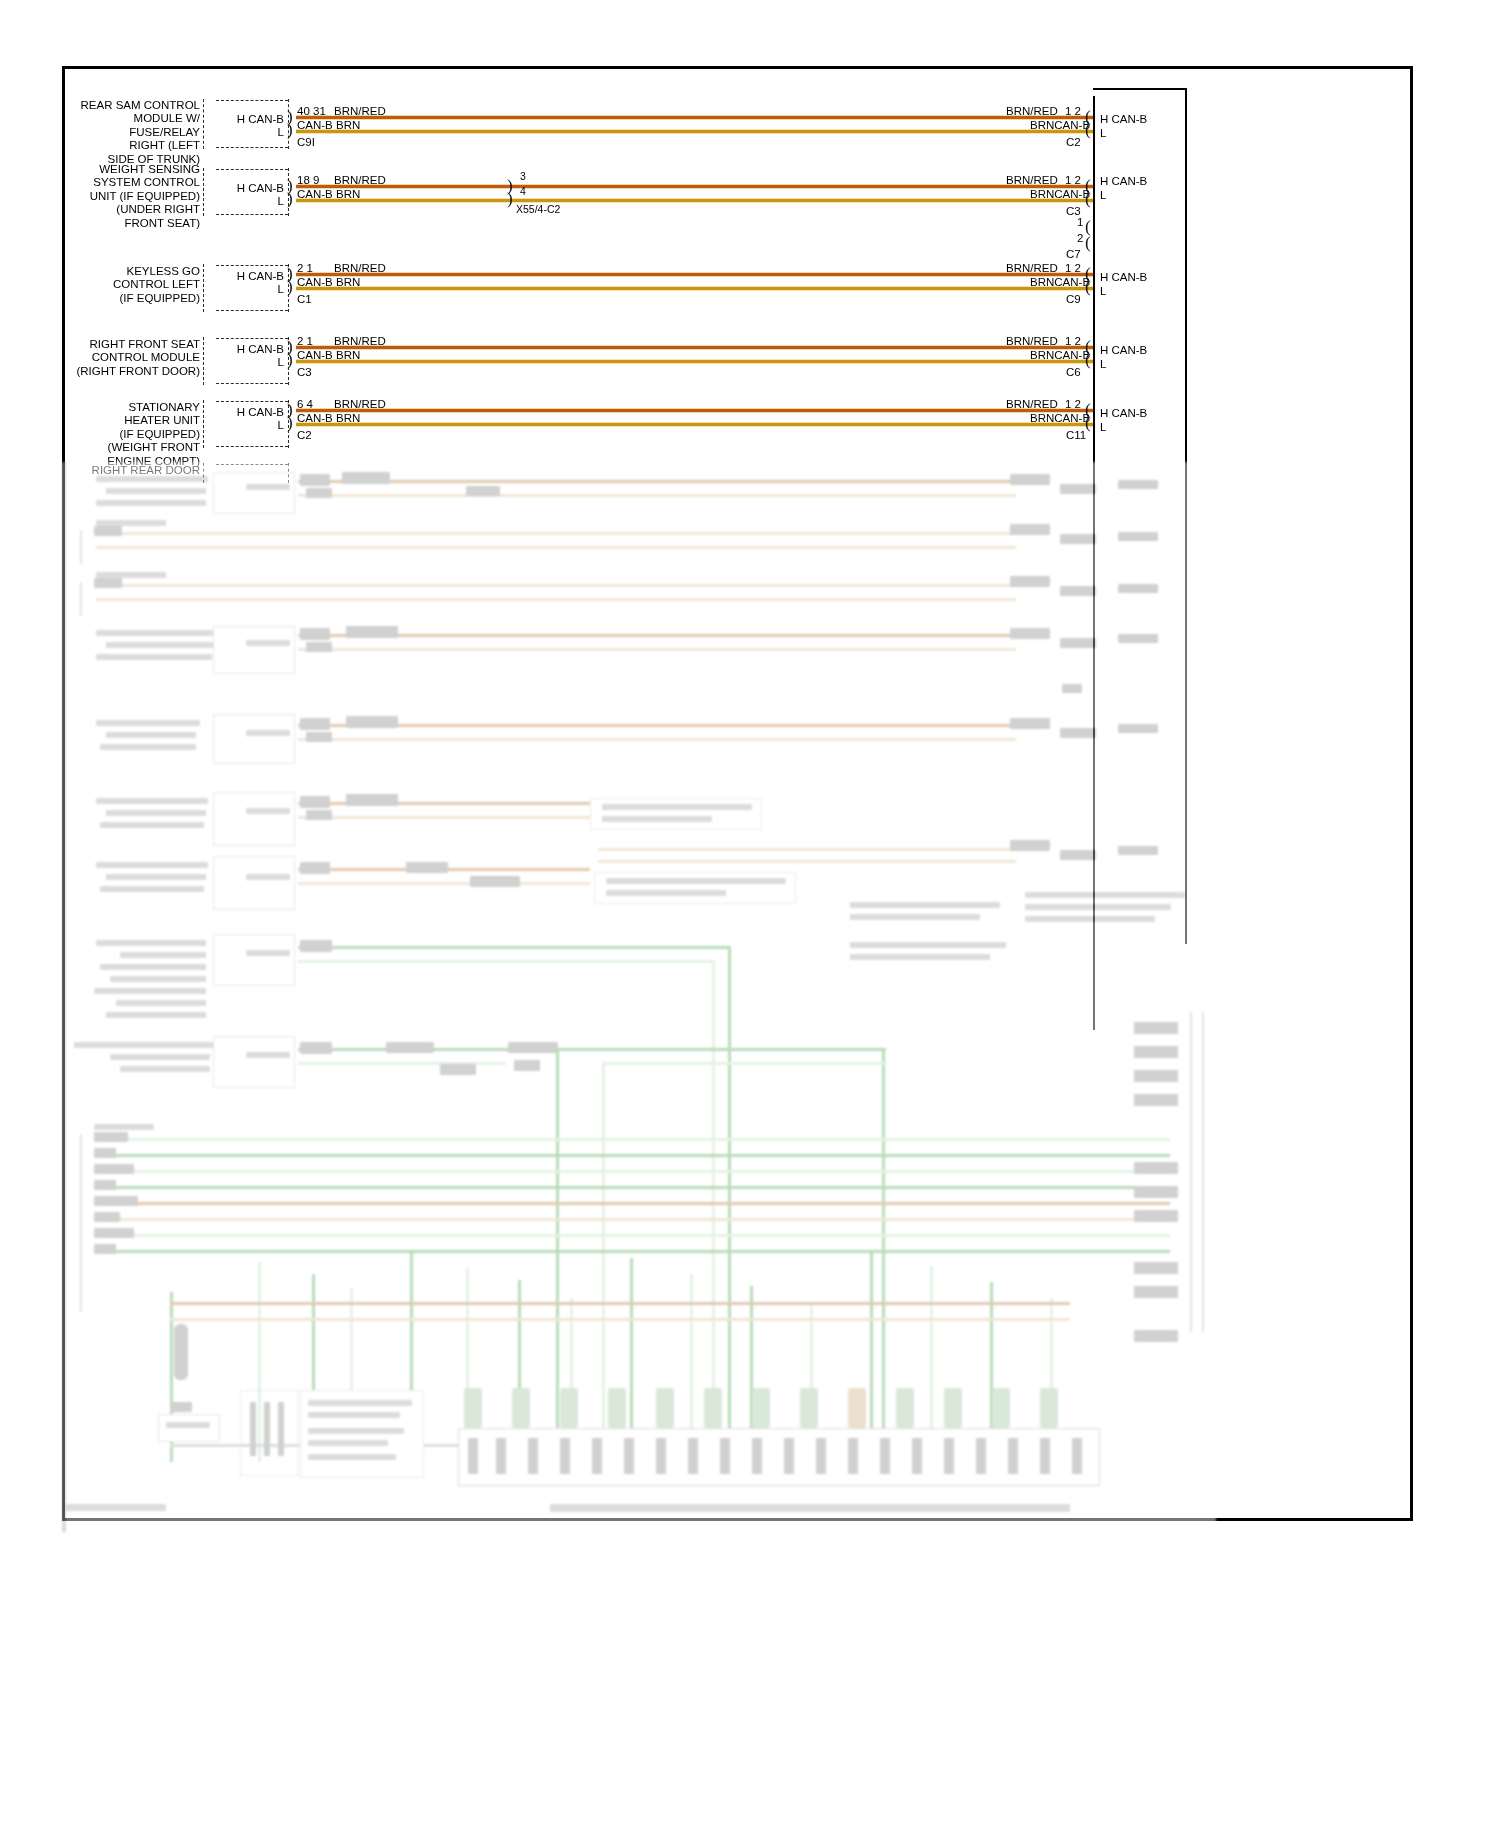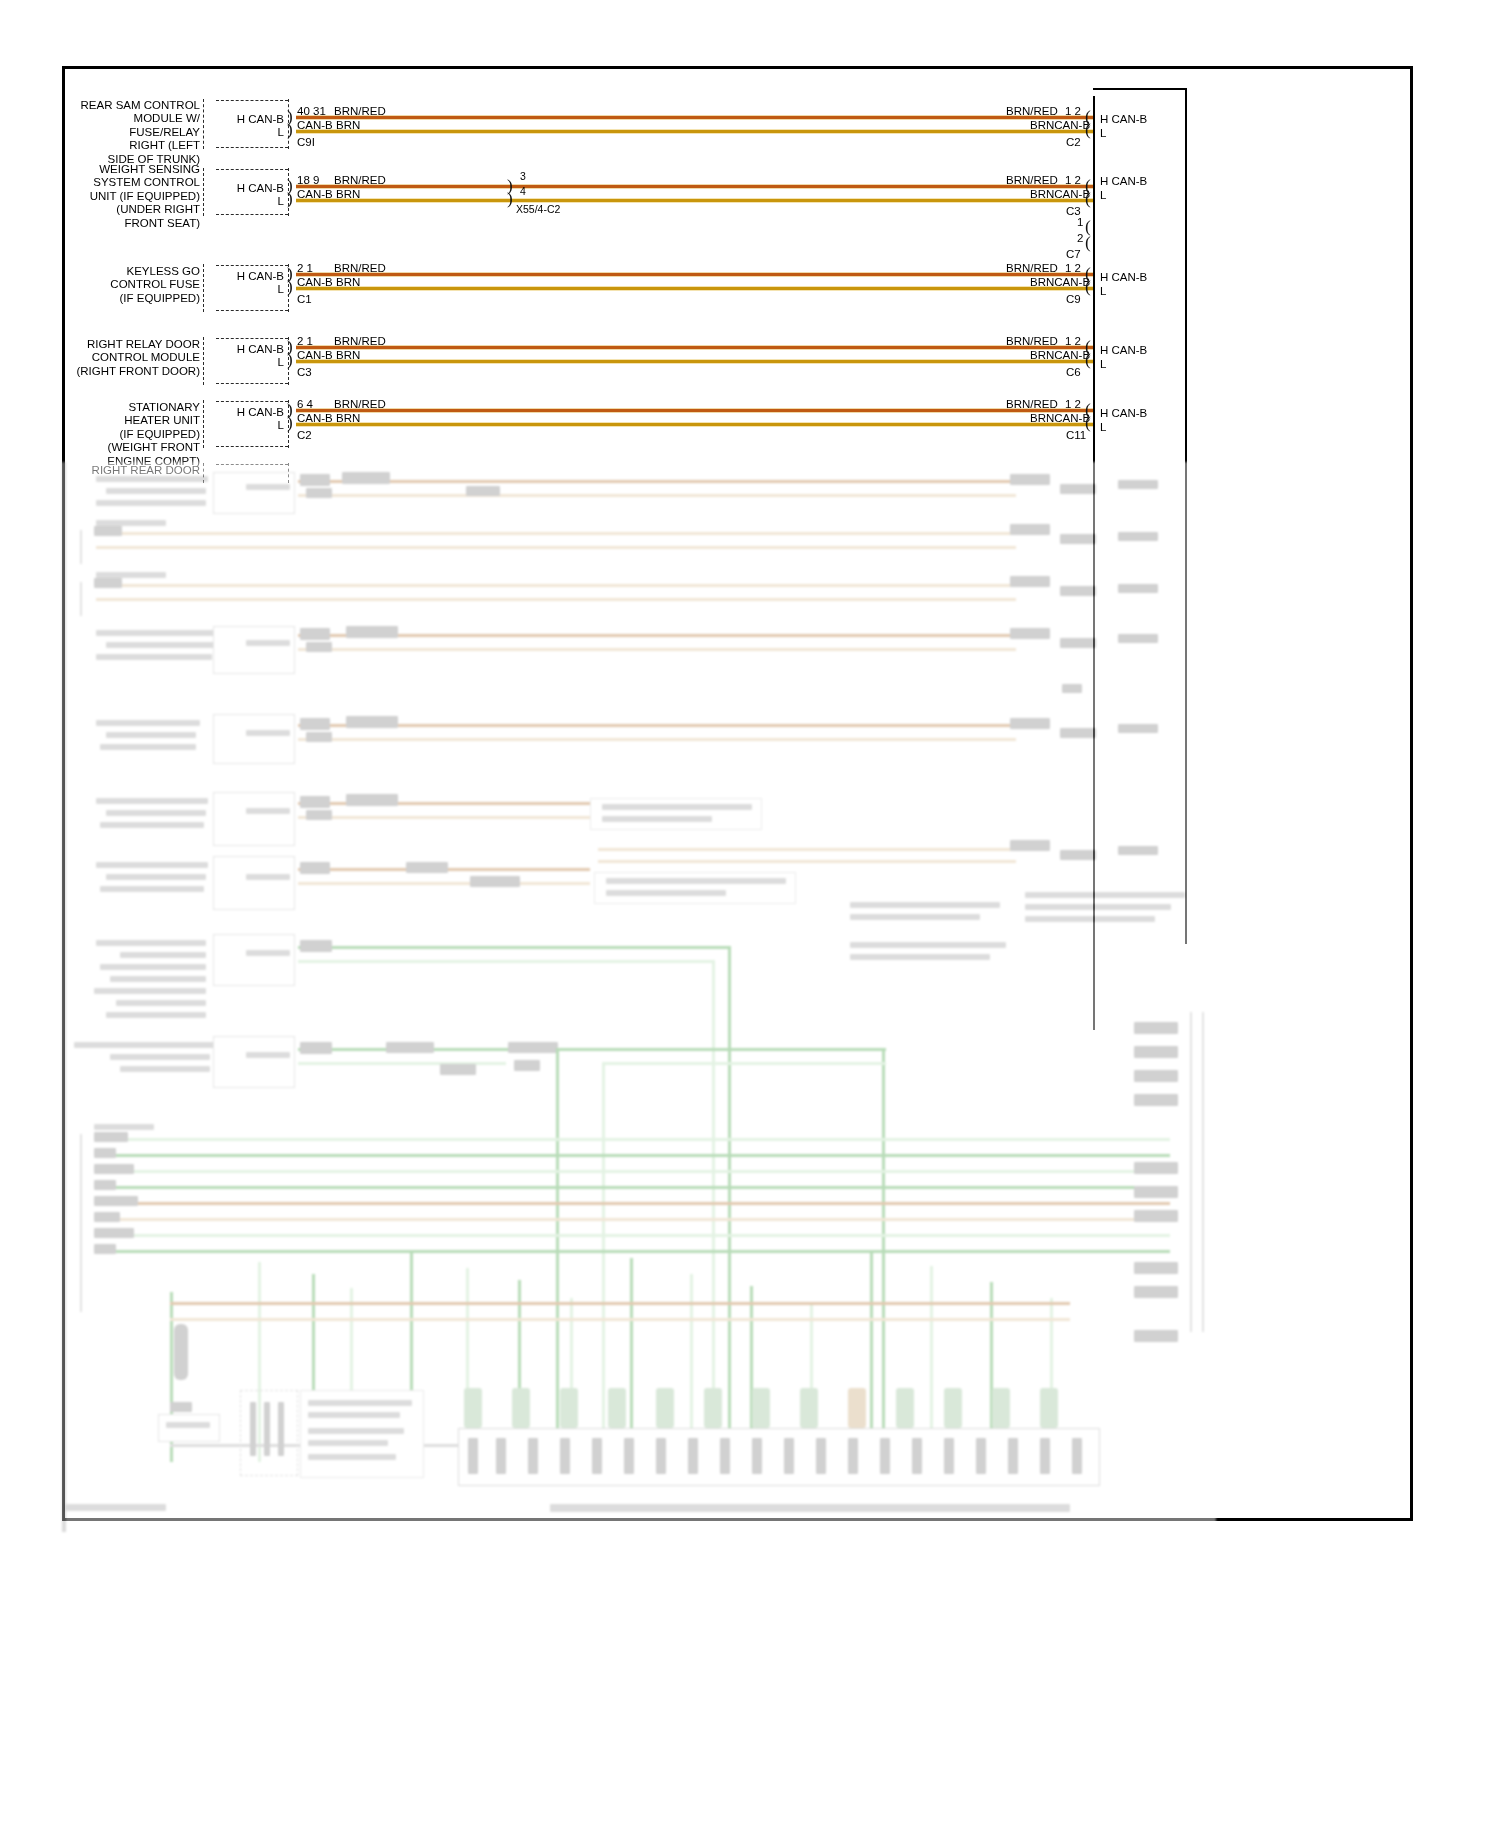--- a/index.html
+++ b/index.html
@@ -134,21 +134,21 @@
   <div class="txt" style="left:1100px;top:189px;">L</div>
 
   <div class="txt" style="left:1077px;top:216px;">1</div>
   <div class="arc rev" style="left:1085px;top:218px;">)</div>
   <div class="txt" style="left:1077px;top:232px;">2</div>
   <div class="arc rev" style="left:1085px;top:234px;">)</div>
   <div class="txt" style="left:1066px;top:248px;">C7</div>
 
   <div class="mod-label" style="left:60px;top:265px;width:140px;">
     <div>KEYLESS GO</div>
-    <div>CONTROL FUSE</div>
+    <div>CONTROL LEFT</div>
     <div>(IF EQUIPPED)</div>
   </div>
   <div class="stub" style="left:203px;top:264px;height:48px;"></div>
   <div class="mod-box" style="left:216px;top:265px;width:72px;height:46px;border-left:none;border-right:none;"></div>
   <div class="stub" style="left:288px;top:264px;height:48px;"></div>
   <div class="pinlab" style="left:198px;top:270px;width:86px;">H CAN-B</div>
   <div class="pinlab" style="left:198px;top:283px;width:86px;">L</div>
   <div class="arc" style="left:287px;top:265px;">)</div>
   <div class="arc" style="left:287px;top:278px;">)</div>
   <div class="txt" style="left:297px;top:262px;">2 1</div>
@@ -160,21 +160,21 @@
   <div class="txt" style="left:1006px;top:262px;">BRN/RED</div>
   <div class="txt" style="left:1065px;top:262px;">1 2</div>
   <div class="txt" style="left:1030px;top:276px;">BRNCAN-B</div>
   <div class="txt" style="left:1066px;top:293px;">C9</div>
   <div class="arc rev" style="left:1085px;top:265px;">)</div>
   <div class="arc rev" style="left:1085px;top:278px;">)</div>
   <div class="txt" style="left:1100px;top:271px;">H CAN-B</div>
   <div class="txt" style="left:1100px;top:285px;">L</div>
 
   <div class="mod-label" style="left:60px;top:338px;width:140px;">
-    <div>RIGHT RELAY DOOR</div>
+    <div>RIGHT FRONT SEAT</div>
     <div>CONTROL MODULE</div>
     <div>(RIGHT FRONT DOOR)</div>
   </div>
   <div class="stub" style="left:203px;top:337px;height:48px;"></div>
   <div class="mod-box" style="left:216px;top:338px;width:72px;height:46px;border-left:none;border-right:none;"></div>
   <div class="stub" style="left:288px;top:337px;height:48px;"></div>
   <div class="pinlab" style="left:198px;top:343px;width:86px;">H CAN-B</div>
   <div class="pinlab" style="left:198px;top:356px;width:86px;">L</div>
   <div class="arc" style="left:287px;top:338px;">)</div>
   <div class="arc" style="left:287px;top:351px;">)</div>

